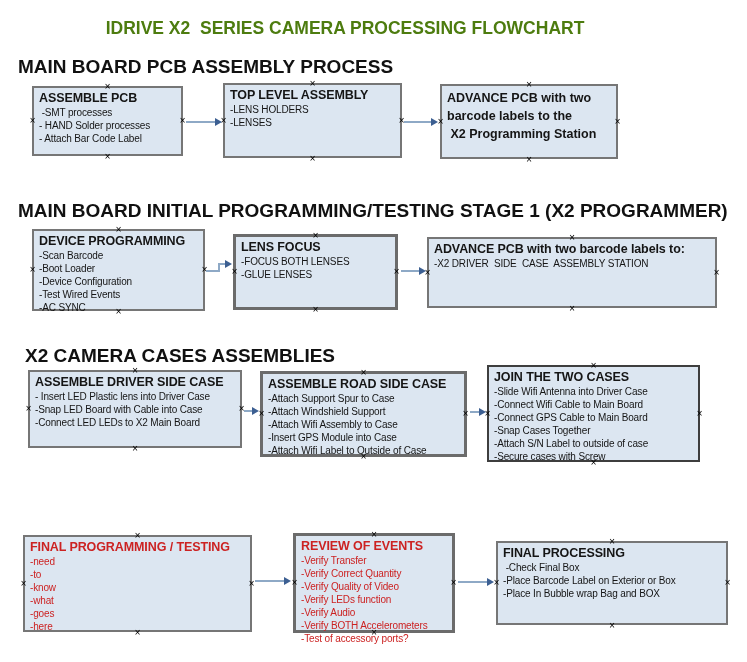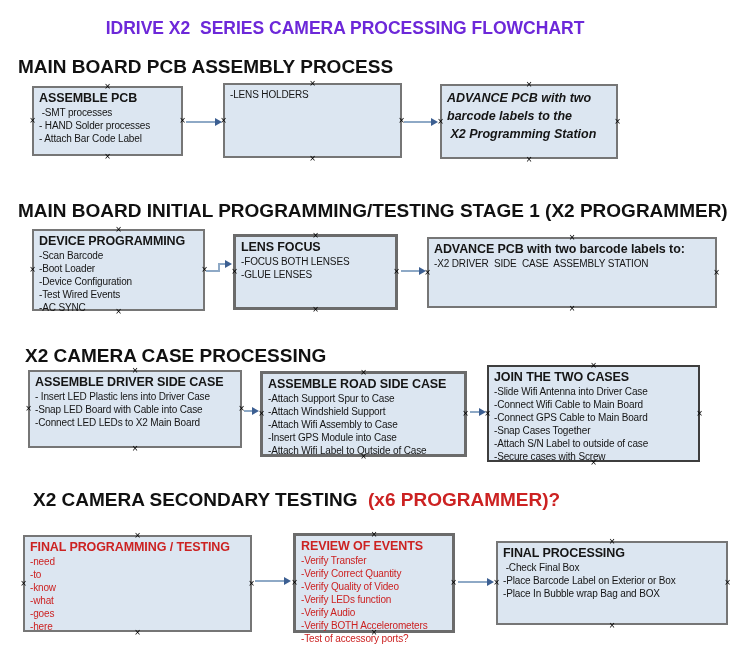--- a/index.html
+++ b/index.html
@@ -1,28 +1,28 @@
 <!DOCTYPE html>
 <html><head>
 <meta charset="utf-8">
 <style>
   html,body{margin:0;padding:0;background:#fff;}
   .canvas{position:relative;width:747px;height:662px;background:#ffffff;
           font-family:"Liberation Sans",sans-serif;color:#151515;overflow:hidden;}
   .doc-title{position:absolute;top:18px;left:0;width:690px;text-align:center;
-             font-weight:bold;font-size:17.5px;white-space:pre;color:#6d28d9;}
+             font-weight:bold;font-size:17.5px;white-space:pre;color:#4d7c0f;}
   .heading{position:absolute;font-weight:bold;font-size:19px;white-space:pre;color:#111;}
   .red{color:#cc2222;}
   .box{position:absolute;background:#dce6f1;border:2px solid #767676;
        padding:3px 5px;box-sizing:border-box;overflow:visible;}
   .box.thick{border-width:3px;border-color:#6b6b6b;}
   .box.darkb{border-color:#3e3e3e;}
   .btitle{font-weight:bold;font-size:12.5px;line-height:15px;white-space:pre;letter-spacing:-0.1px;}
   .item{font-size:10px;line-height:13px;white-space:pre;letter-spacing:-0.15px;}
-  .bolditems .item{font-weight:bold;font-size:12.5px;line-height:18px;letter-spacing:0;font-style:italic;}
+  .bolditems .item{font-weight:bold;font-size:12.5px;line-height:18px;letter-spacing:0;}
   .anchor{position:absolute;width:9px;height:9px;font-size:10px;line-height:9px;
           text-align:center;color:#000;font-weight:normal;}
   .anchor.t{top:-6px;left:calc(50% - 4.5px);}
   .anchor.b{bottom:-7px;left:calc(50% - 4.5px);}
   .anchor.l{left:-6px;top:calc(50% - 5px);}
   .anchor.r{right:-6px;top:calc(50% - 5px);}
   .hline{position:absolute;height:2px;background:#8ea9c6;}
   .vline{position:absolute;width:2px;background:#8ea9c6;}
   .ahead{position:absolute;width:0;height:0;border-top:4px solid transparent;
          border-bottom:4px solid transparent;border-left:7px solid #3c5f92;}
@@ -45,21 +45,23 @@
     <div class="item"> -SMT processes</div>
     <div class="item">- HAND Solder processes</div>
     <div class="item">- Attach Bar Code Label</div>
   </div>
 
   <div class="box" style="left:223px;top:83px;width:179px;height:75px;">
     <i class="anchor t">×</i>
     <i class="anchor b">×</i>
     <i class="anchor l">×</i>
     <i class="anchor r">×</i>
+    <div class="btitle">TOP LEVEL ASSEMBLY</div>
     <div class="item">-LENS HOLDERS</div>
+    <div class="item">-LENSES</div>
   </div>
 
   <div class="box bolditems" style="left:440px;top:84px;width:178px;height:75px;">
     <i class="anchor t">×</i>
     <i class="anchor b">×</i>
     <i class="anchor l">×</i>
     <i class="anchor r">×</i>
     <div class="item">ADVANCE PCB with two</div>
     <div class="item">barcode labels to the</div>
     <div class="item"> X2 Programming Station</div>
@@ -106,21 +108,21 @@
   </div>
 
   <div class="hline" style="left:206px;top:270px;width:14px;"></div>
   <div class="vline" style="left:218px;top:263px;height:9px;"></div>
   <div class="hline" style="left:218px;top:263px;width:8px;"></div>
   <div class="ahead" style="left:225px;top:260px;"></div>
 
   <div class="hline" style="left:401px;top:270px;width:19px;"></div>
   <div class="ahead" style="left:419px;top:267px;"></div>
 
-  <div class="heading" style="left:25px;top:345px;">X2 CAMERA CASE PROCESSING</div>
+  <div class="heading" style="left:25px;top:345px;">X2 CAMERA CASES ASSEMBLIES</div>
 
   <div class="box" style="left:28px;top:370px;width:214px;height:78px;">
     <i class="anchor t">×</i>
     <i class="anchor b">×</i>
     <i class="anchor l">×</i>
     <i class="anchor r">×</i>
     <div class="btitle">ASSEMBLE DRIVER SIDE CASE</div>
     <div class="item">- Insert LED Plastic lens into Driver Case</div>
     <div class="item">-Snap LED Board with Cable into Case</div>
     <div class="item">-Connect LED LEDs to X2 Main Board</div>
@@ -152,21 +154,20 @@
     <div class="item">-Attach S/N Label to outside of case</div>
     <div class="item">-Secure cases with Screw</div>
   </div>
 
   <div class="hline" style="left:244px;top:410px;width:9px;"></div>
   <div class="ahead" style="left:252px;top:407px;"></div>
 
   <div class="hline" style="left:470px;top:411px;width:10px;"></div>
   <div class="ahead" style="left:479px;top:408px;"></div>
 
-  <div class="heading" style="left:33px;top:489px;"><span>X2 CAMERA SECONDARY TESTING  </span><span class="red">(x6 PROGRAMMER)?</span></div>
 
   <div class="box" style="left:23px;top:535px;width:229px;height:97px;">
     <i class="anchor t">×</i>
     <i class="anchor b">×</i>
     <i class="anchor l">×</i>
     <i class="anchor r">×</i>
     <div class="btitle red">FINAL PROGRAMMING / TESTING</div>
     <div class="item red">-need</div>
     <div class="item red">-to</div>
     <div class="item red">-know</div>

